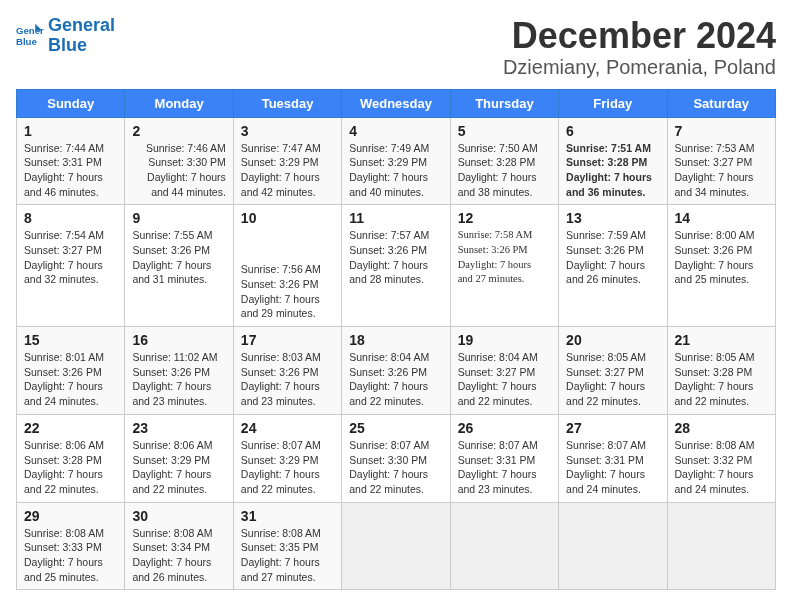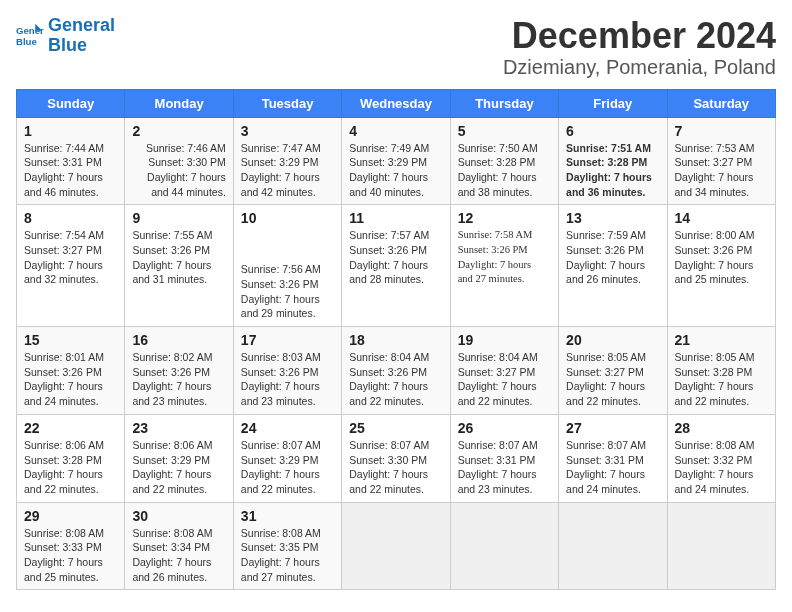--- a/index.html
+++ b/index.html
@@ -226,21 +226,21 @@
       <tr>
         <td>
           <span class="day-number">15</span>
           <div class="day-info" style="white-space: pre-line;">Sunrise: 8:01 AM
 Sunset: 3:26 PM
 Daylight: 7 hours
 and 24 minutes.</div>
         </td>
         <td>
           <span class="day-number">16</span>
-          <div class="day-info" style="white-space: pre-line;">Sunrise: 8:02 AM
+          <div class="day-info" style="white-space: pre-line;">Sunrise: 11:02 AM
 Sunset: 3:26 PM
 Daylight: 7 hours
 and 23 minutes.</div>
         </td>
         <td>
           <span class="day-number">17</span>
           <div class="day-info" style="white-space: pre-line;">Sunrise: 8:03 AM
 Sunset: 3:26 PM
 Daylight: 7 hours
 and 23 minutes.</div>

